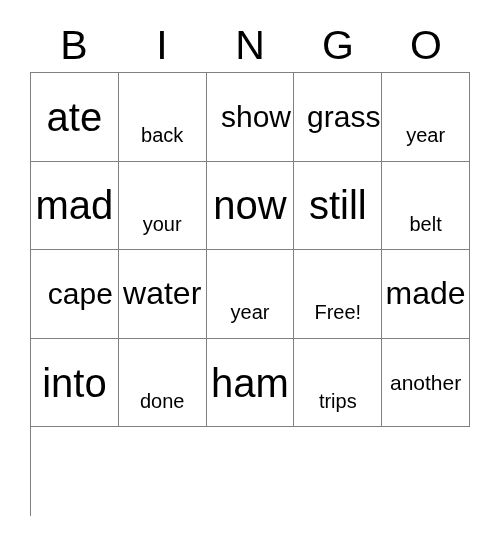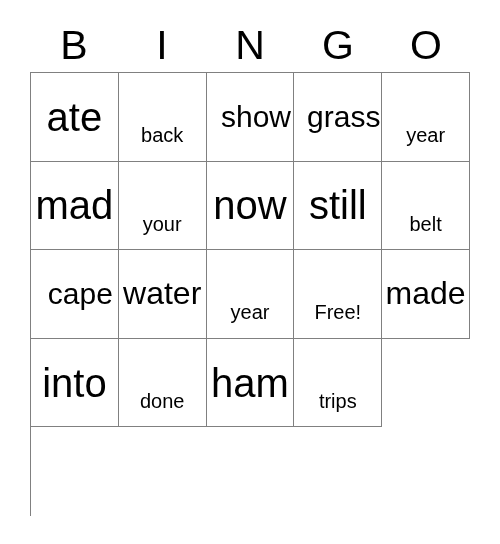--- a/index.html
+++ b/index.html
@@ -156,15 +156,18 @@
     <div class="cell">
         <span class="cell-text fs-lg">done</span>
       </div>
 
     <div class="cell">
         <span class="cell-text fs-xl">ham</span>
       </div>
     <div class="cell">
         <span class="cell-text fs-lg">trips</span>
       </div>
+    <div class="cell">
+        <span class="cell-text fs-xs">another</span>
+      </div>
 
   </div>
 </div>
 
 </body></html>

